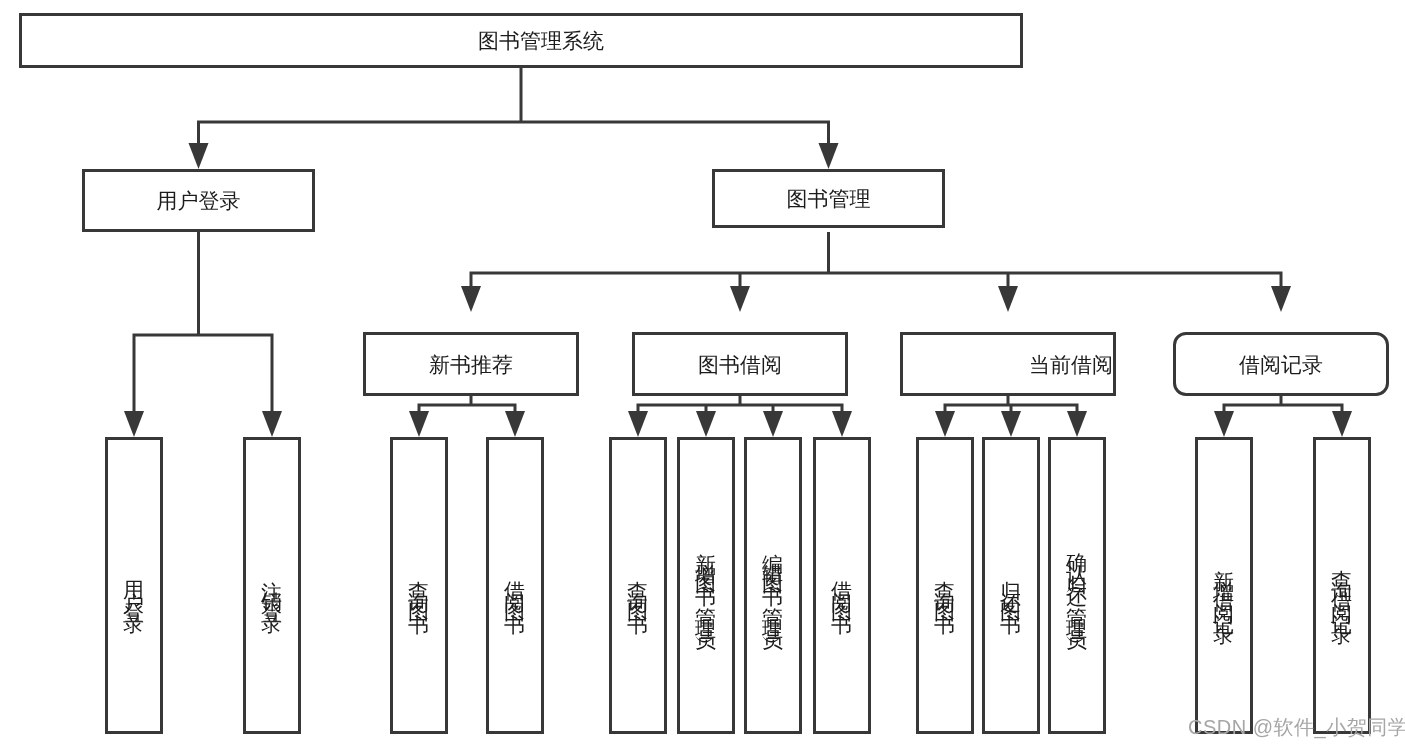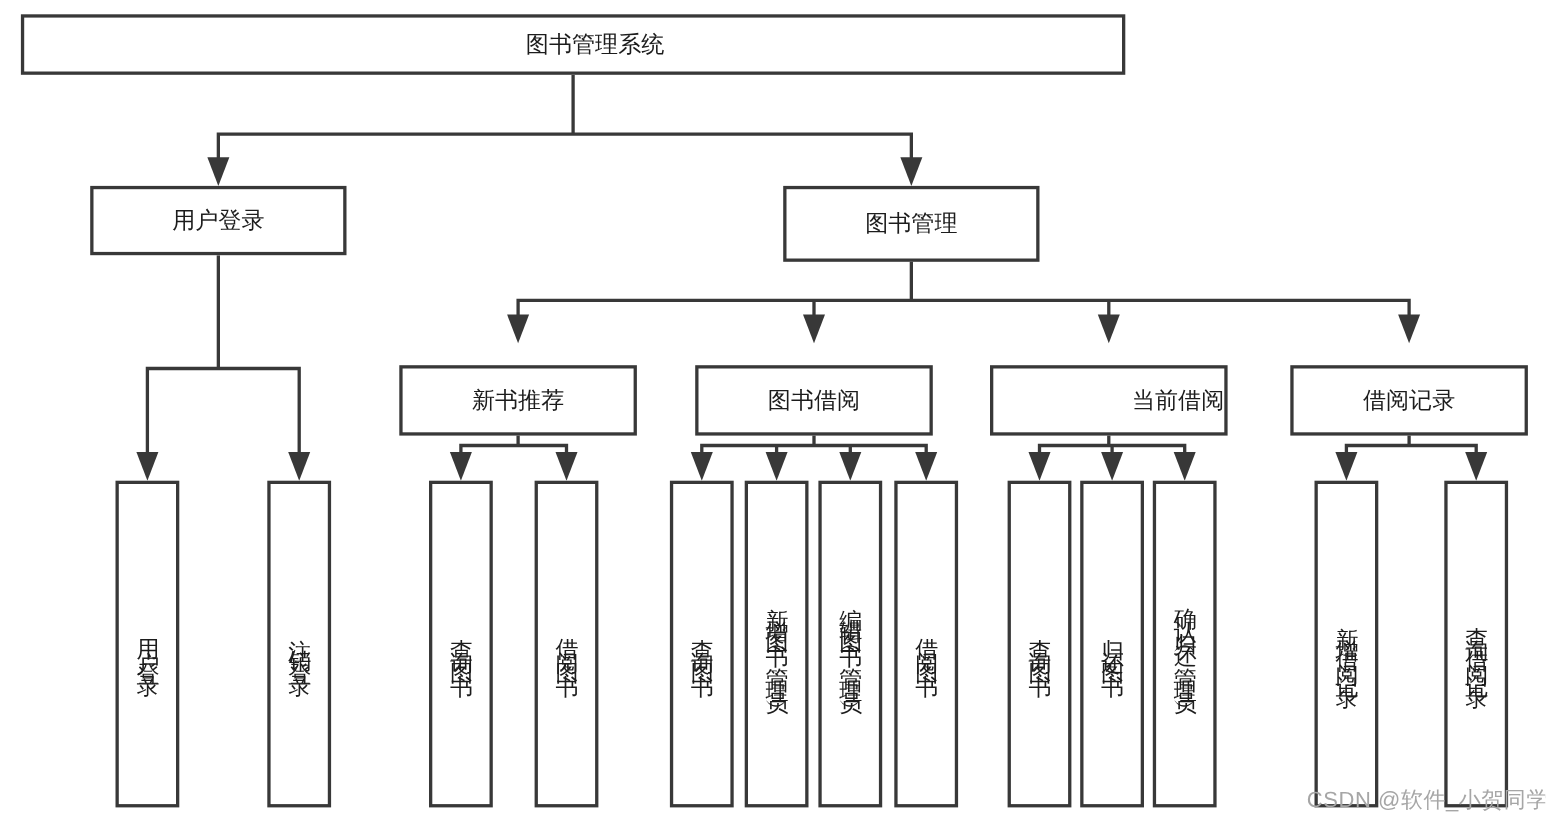--- a/index.html
+++ b/index.html
@@ -30,26 +30,26 @@
     align-items: center;
     justify-content: center;
     color: #1c1c1c;
     font-size: 21px;
     line-height: 1;
     z-index: 1;
     white-space: nowrap;
   }
   .node.root   { left: 19px;   top: 13px;  width: 1004px; height: 55px; padding-left: 40px; }
   .node.lvl2-a { left: 82px;   top: 169px; width: 233px;  height: 63px; }
-  .node.lvl2-b { left: 712px;  top: 169px; width: 233px;  height: 69px; }
+  .node.lvl2-b { left: 712px;  top: 169px; width: 233px;  height: 59px; }
   .node.lvl3   { top: 312px; width: 216px; height: 64px; margin-top: 20px; }
   .node.lvl3-a { left: 363px; }
   .node.lvl3-b { left: 632px; text-align: center; }
   .node.lvl3-c { left: 900px; justify-content: flex-end; }
-  .node.lvl3-d { left: 1173px; }
+  .node.lvl3-d { left: 1173px; border-radius: 13px; }
   .node.leaf   { top: 437px; width: 58px; height: 297px; }
   .leaf .vtext {
     writing-mode: vertical-rl;
     text-orientation: mixed;
     letter-spacing: 11px;
     font-size: 21px;
     color: #1c1c1c;
   }
   .leaf.x1  { left: 105px; }
   .leaf.x2  { left: 243px; }

